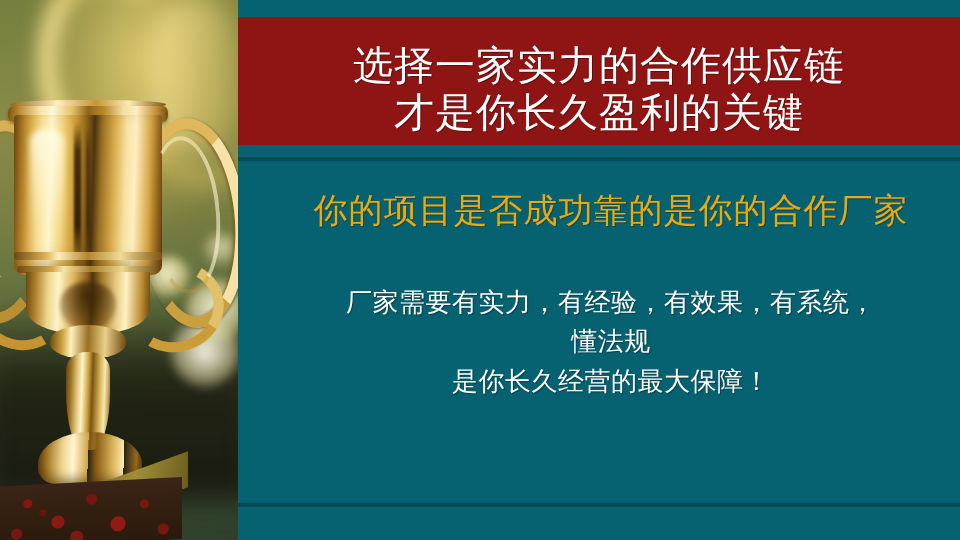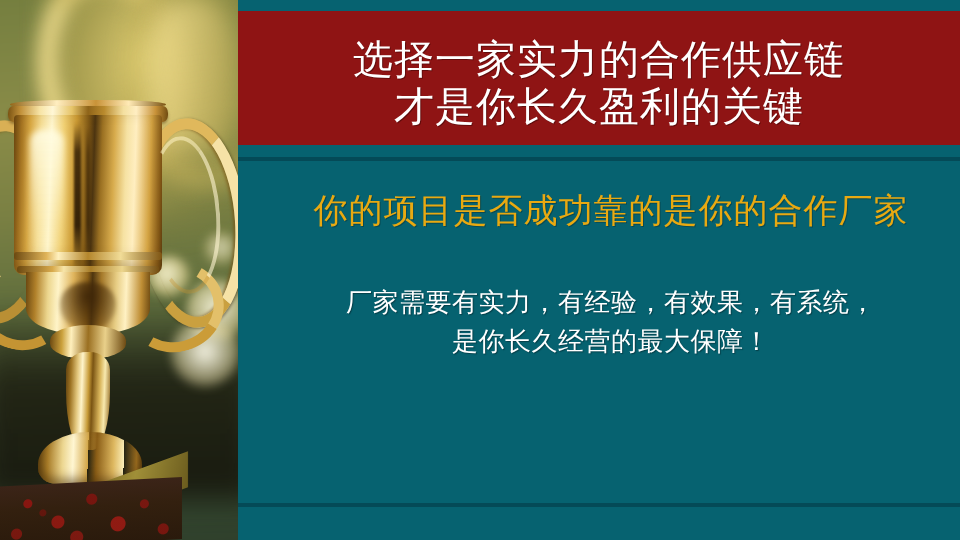--- a/index.html
+++ b/index.html
@@ -289,21 +289,21 @@
     left: 96px; top: 468px;
     width: 92px; height: 36px;
     background: linear-gradient(105deg, #7c6a22, #a08f38 40%, #6b5c1e 100%);
     transform: skewY(-20deg);
     filter: blur(0.6px);
   }
 
   
   #title-banner {
     position: absolute;
-    left: 238px; top: 11px;
+    left: 238px; top: 17px;
     width: 722px; height: 145px;
     background: #8f1414;
     display: flex;
     flex-direction: column;
     align-items: center;
     justify-content: center;
   }
   .title-line {
     color: #ffffff;
     font-size: 40px;
@@ -403,18 +403,19 @@
     <div class="title-line">才是你长久盈利的关键</div>
   </div>
 
   <div id="body-panel">
     <div class="rule top"></div>
     <div class="rule bottom"></div>
     <div class="panel-inner">
       <div class="subhead">你的项目是否成功靠的是你的合作厂家</div>
       <div class="body-block">
         <div class="body-line">厂家需要有实力，有经验，有效果，有系统，</div>
+        <div class="body-line">懂法规</div>
         <div class="body-line">是你长久经营的最大保障！</div>
       </div>
     </div>
   </div>
 
 </div>
 
 </body></html>

